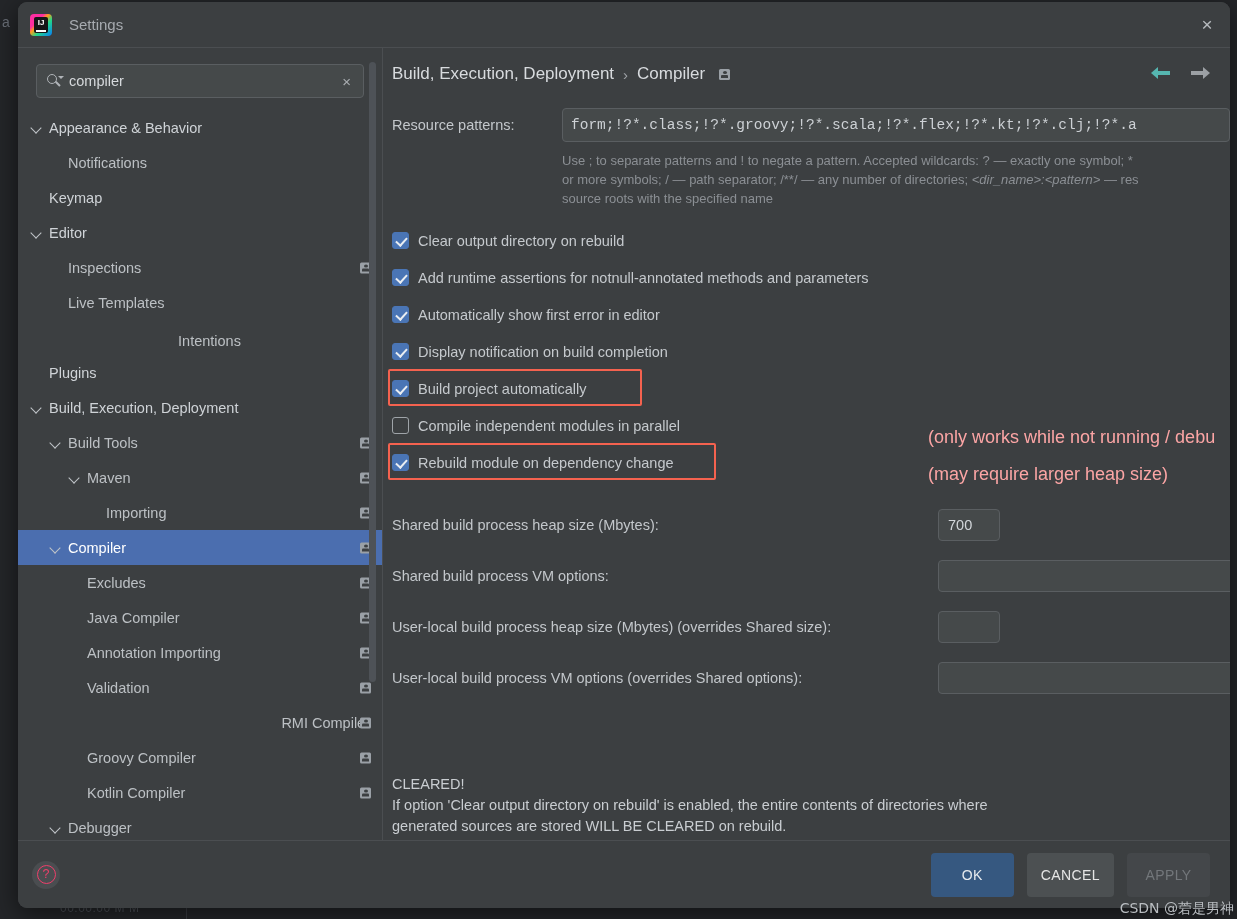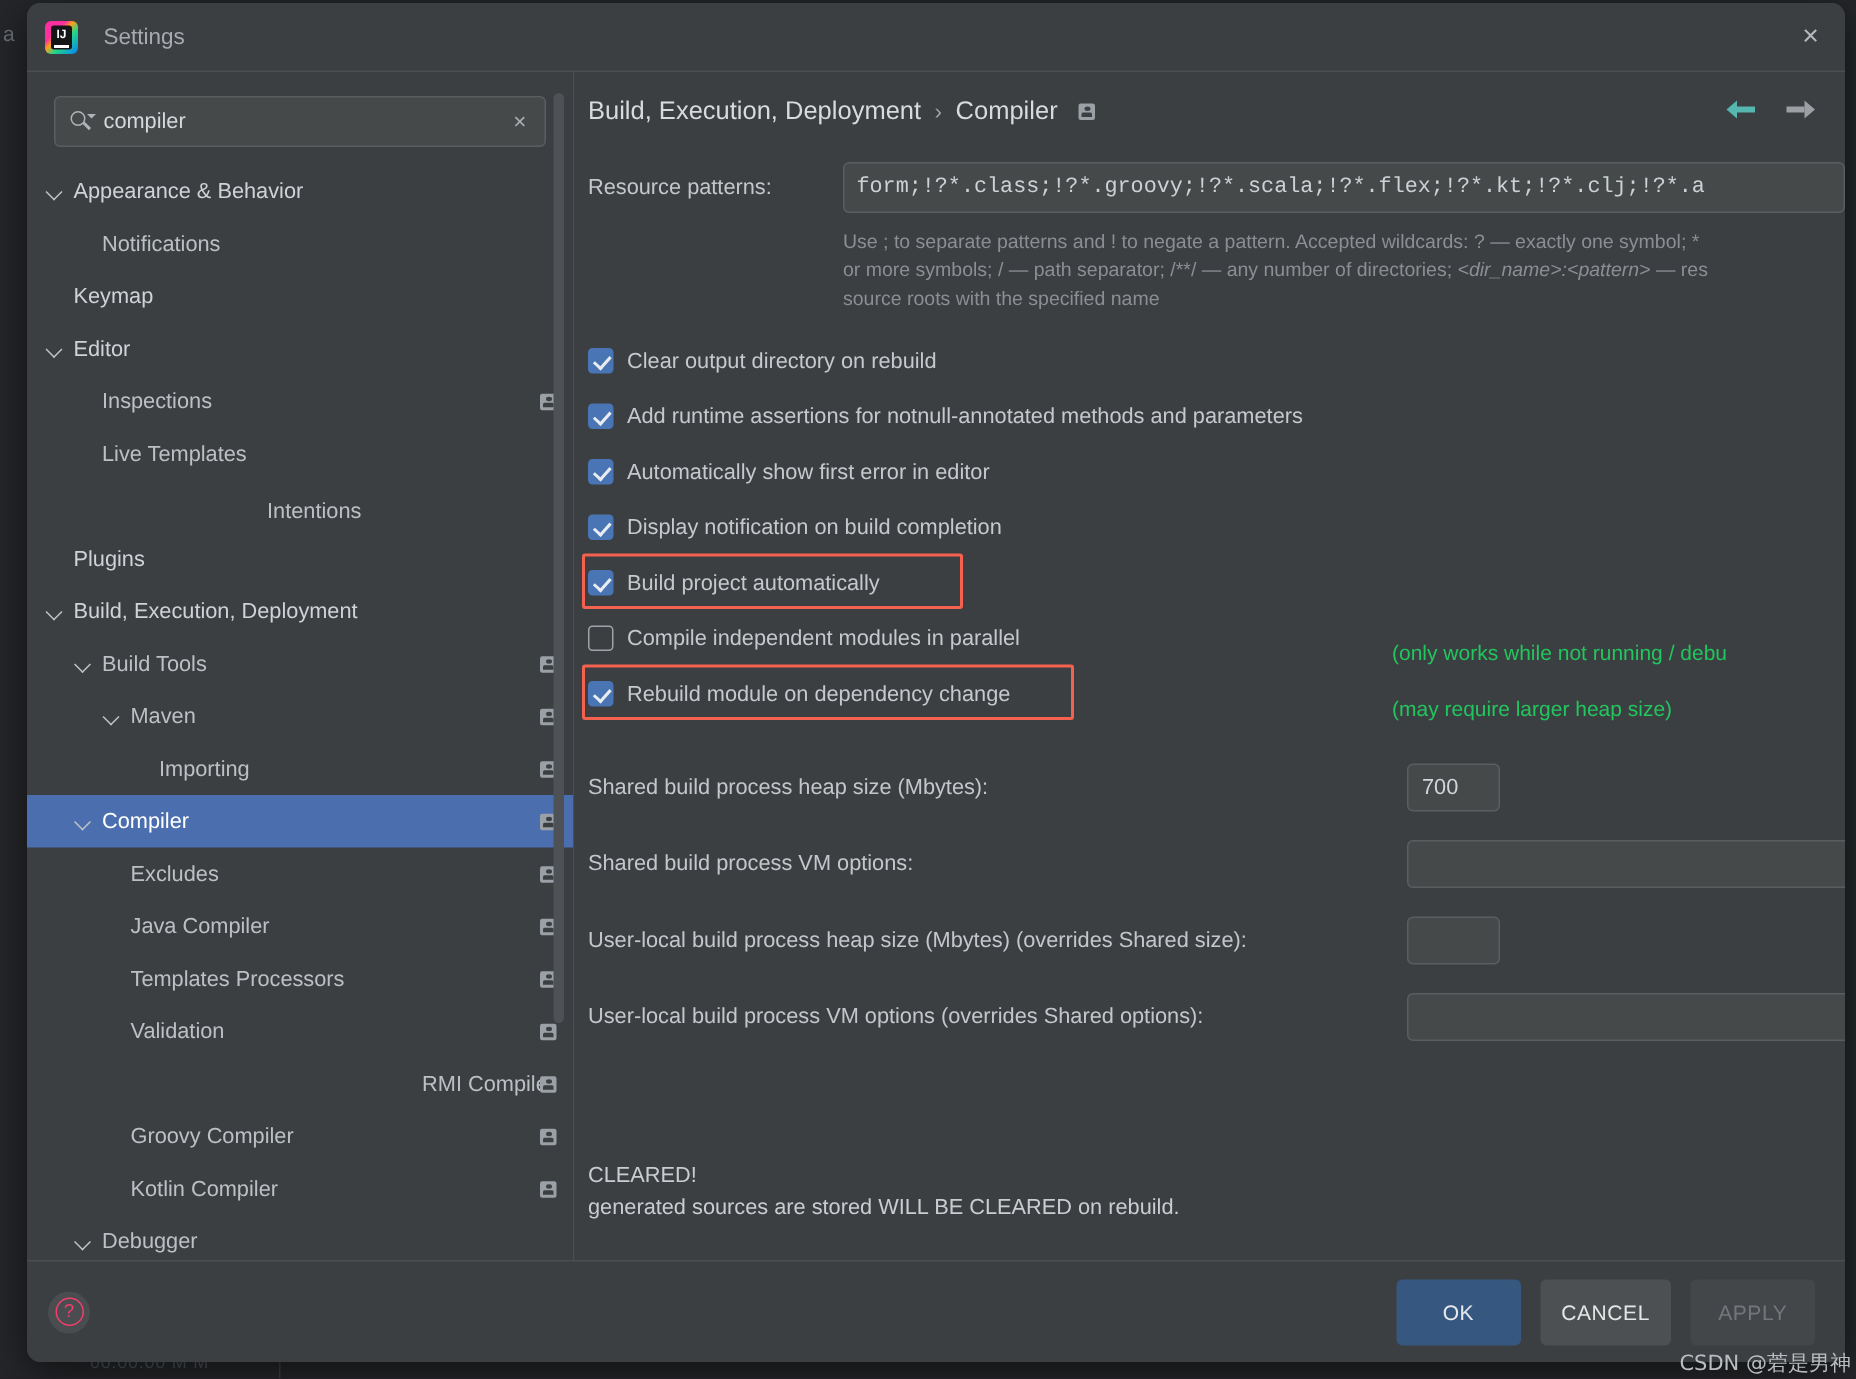--- a/index.html
+++ b/index.html
@@ -220,21 +220,21 @@
     pointer-events: none;
   }
 
   .annot-btn {
     position: absolute; right: 0px; top: 46px;
     background: #4c5052; color: #cfd3d7;
     font-size: 13.5px; letter-spacing: .3px;
     padding: 9px 13px; border-radius: 3px; white-space: nowrap; cursor: pointer;
   }
   .side-note {
-    position: absolute; color: #22c55e; font-size: 14px; white-space: nowrap;
+    position: absolute; color: #fca5a5; font-size: 18px; white-space: nowrap;
   }
 
   .fields { margin: 18px 0 0 9px; position: relative; }
   .fld-row { height: 51px; display: flex; align-items: center; position: relative; }
   .fld-label { color: #c3c7cb; font-size: 14.5px; white-space: nowrap; }
   .fld-input {
     position: absolute; left: 546px;
     background: #45494a; border: 1px solid #5a5e61; border-radius: 4px;
     color: #d2d6da; font-size: 14.5px; padding: 0 9px; line-height: 30px;
     height: 32px;
@@ -377,21 +377,21 @@
               <span class="tree-label">Excludes</span>
               <span class="copy-badge"></span>
             </div>
             <div class="tree-row" style="padding-left: 50px;">
               <span class="chev none"></span>
               <span class="tree-label">Java Compiler</span>
               <span class="copy-badge"></span>
             </div>
             <div class="tree-row" style="padding-left: 50px;">
               <span class="chev none"></span>
-              <span class="tree-label">Templates Processors</span>
+              <span class="tree-label">Annotation Importing</span>
               <span class="copy-badge"></span>
             </div>
             <div class="tree-row" style="padding-left: 50px;">
               <span class="chev none"></span>
               <span class="tree-label">Validation</span>
               <span class="copy-badge"></span>
             </div>
             <div class="tree-row" style="padding-left: 50px; justify-content: flex-end;">
               <span class="chev none"></span>
               <span class="tree-label">RMI Compiler</span>
@@ -495,20 +495,21 @@
               <span class="fld-input small"></span>
             </div>
             <div class="fld-row">
               <span class="fld-label">User-local build process VM options (overrides Shared options):</span>
               <span class="fld-input wide"></span>
             </div>
           </div>
 
         <div class="warn">
           <div>CLEARED!</div>
+          <div>If option 'Clear output directory on rebuild' is enabled, the entire contents of directories where</div>
           <div>generated sources are stored WILL BE CLEARED on rebuild.</div>
         </div>
 
       </div>
     </div>
 
     <div class="footer">
       <div class="help-btn">
         <div class="circ">?</div>
       </div>

